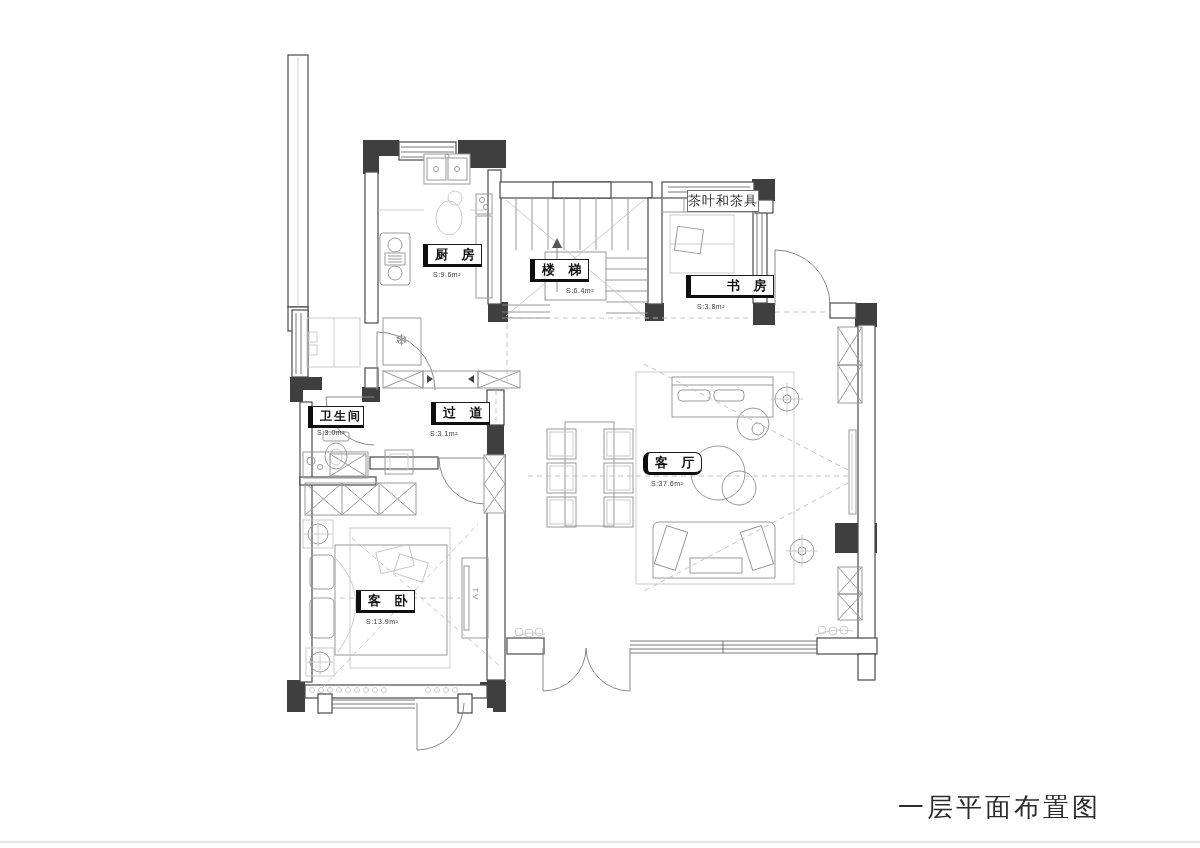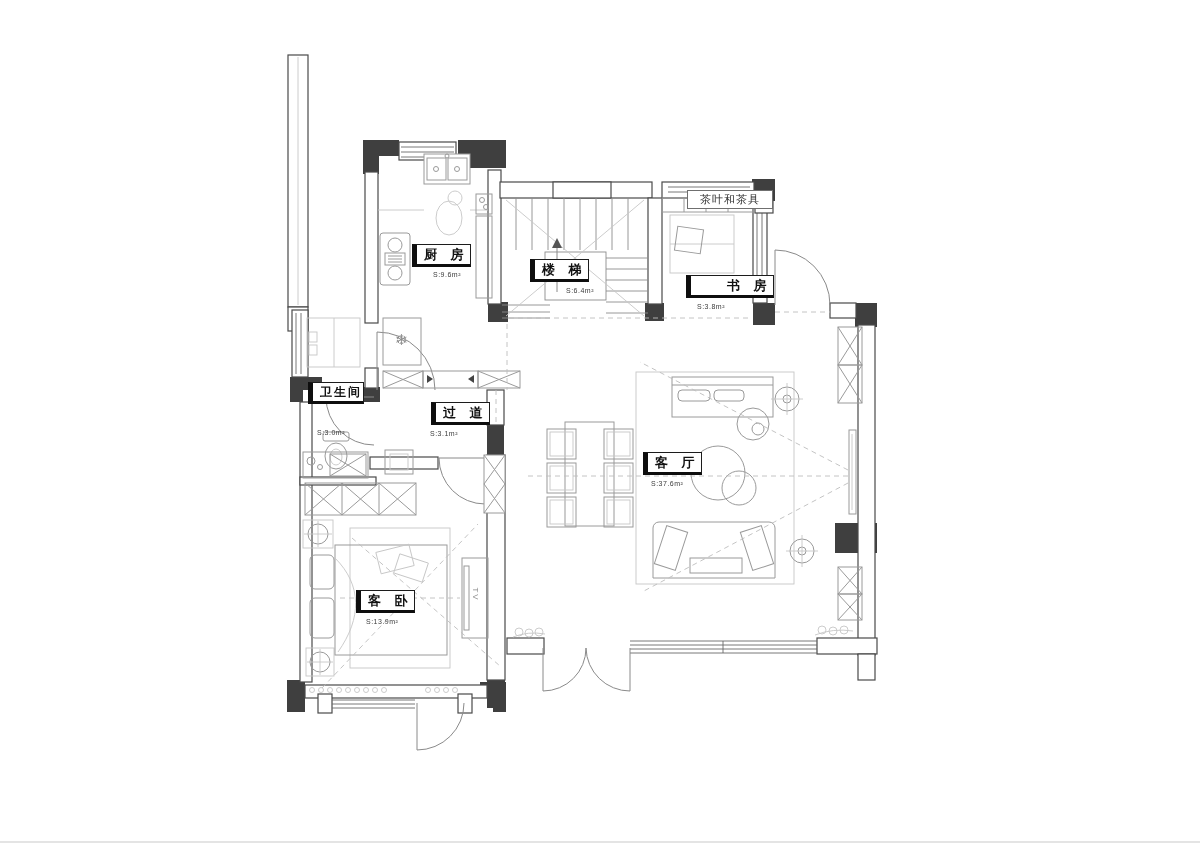--- a/index.html
+++ b/index.html
@@ -6,22 +6,22 @@
   .plan{position:relative;width:1200px;height:848px;background:#ffffff;overflow:hidden;
         font-family:"Liberation Sans","DejaVu Sans",sans-serif;}
   .plan svg{position:absolute;left:0;top:0;}
   
   .room-label{position:absolute;background:#fff;color:#111;
       font-size:13px;font-weight:bold;line-height:1;letter-spacing:5px;
       border:1px solid #1c1c1c;border-left:5px solid #0e0e0e;border-bottom:3px solid #0e0e0e;
       padding:3px 1px 3px 7px;white-space:nowrap;}
   .room-label.tight{letter-spacing:2px;font-size:12px;}
   .room-area{position:absolute;color:#3a3a3a;font-size:7px;letter-spacing:.5px;white-space:nowrap;}
-  .small-label{position:absolute;background:#fff;color:#2e2e2e;font-size:11px;
-      border:1px solid #6f6f6f;padding:1px 12px;white-space:nowrap;letter-spacing:1px;}
+  .small-label{position:absolute;background:#fff;color:#2e2e2e;font-size:13px;
+      border:1px solid #6f6f6f;padding:1px 0;white-space:nowrap;letter-spacing:1px;}
   .tv-label{position:absolute;color:#8a8a8a;font-size:8px;letter-spacing:2px;
       transform:rotate(90deg);transform-origin:center;}
   .fridge-glyph{position:absolute;color:#8d8d8d;font-size:15px;line-height:1;}
   .plan-title{position:absolute;left:898px;top:790px;color:#2b2b2b;font-size:26px;
       letter-spacing:3px;white-space:nowrap;}
   .bottom-rule{position:absolute;left:0;top:841px;width:1200px;height:2px;background:#e4e4e4;}
 </style>
 </head>
 <body>
 
@@ -372,39 +372,40 @@
     <line class="d" x1="496" y1="390" x2="496" y2="422"></line>
     <line class="d" x1="848" y1="470" x2="640" y2="362"></line>
     <line class="d" x1="848" y1="476" x2="524" y2="476"></line>
     <line class="d" x1="848" y1="483" x2="642" y2="592"></line>
     <line class="d" x1="322" y1="688" x2="478" y2="524"></line>
     <line class="d" x1="352" y1="538" x2="500" y2="666"></line>
     <line class="d" x1="340" y1="598" x2="460" y2="598"></line>
   </g>
 </svg>
 
-  <div class="room-label" style="left:412px;top:244px;text-align:center;">厨 房</div>
+  <div class="room-label" style="left:423px;top:244px;text-align:center;">厨 房</div>
   <div class="room-area" style="left:433px;top:271px;">S:9.6m²</div>
 
   <div class="room-label" style="left:530px;top:259px;">楼 梯</div>
   <div class="room-area" style="left:566px;top:287px;">S:6.4m²</div>
 
   <div class="room-label" style="left:686px;top:275px;padding-left:36px;">书 房</div>
   <div class="room-area" style="left:697px;top:303px;">S:3.8m²</div>
 
-  <div class="room-label tight" style="left:308px;top:382px;">卫生间</div>
+  <div class="room-label tight" style="left:308px;top:406px;">卫生间</div>
   <div class="room-area" style="left:317px;top:429px;">S:3.0m²</div>
 
   <div class="room-label" style="left:431px;top:402px;">过 道</div>
   <div class="room-area" style="left:430px;top:430px;">S:3.1m²</div>
 
-  <div class="room-label" style="left:643px;top:452px;">客 厅</div>
+  <div class="room-label" style="left:643px;top:452px;border-radius:7px;">客 厅</div>
   <div class="room-area" style="left:651px;top:480px;">S:37.6m²</div>
 
   <div class="room-label" style="left:356px;top:590px;">客 卧</div>
   <div class="room-area" style="left:366px;top:618px;">S:13.9m²</div>
 
   <div class="small-label" style="left:687px;top:190px;">茶叶和茶具</div>
   <div class="tv-label" style="left:468px;top:590px;">TV</div>
   <div class="fridge-glyph" style="left:395px;top:332px;">❄</div>
 
+  <div class="plan-title">一层平面布置图</div>
   <div class="bottom-rule"></div>
 </div>
 
 </body></html>

